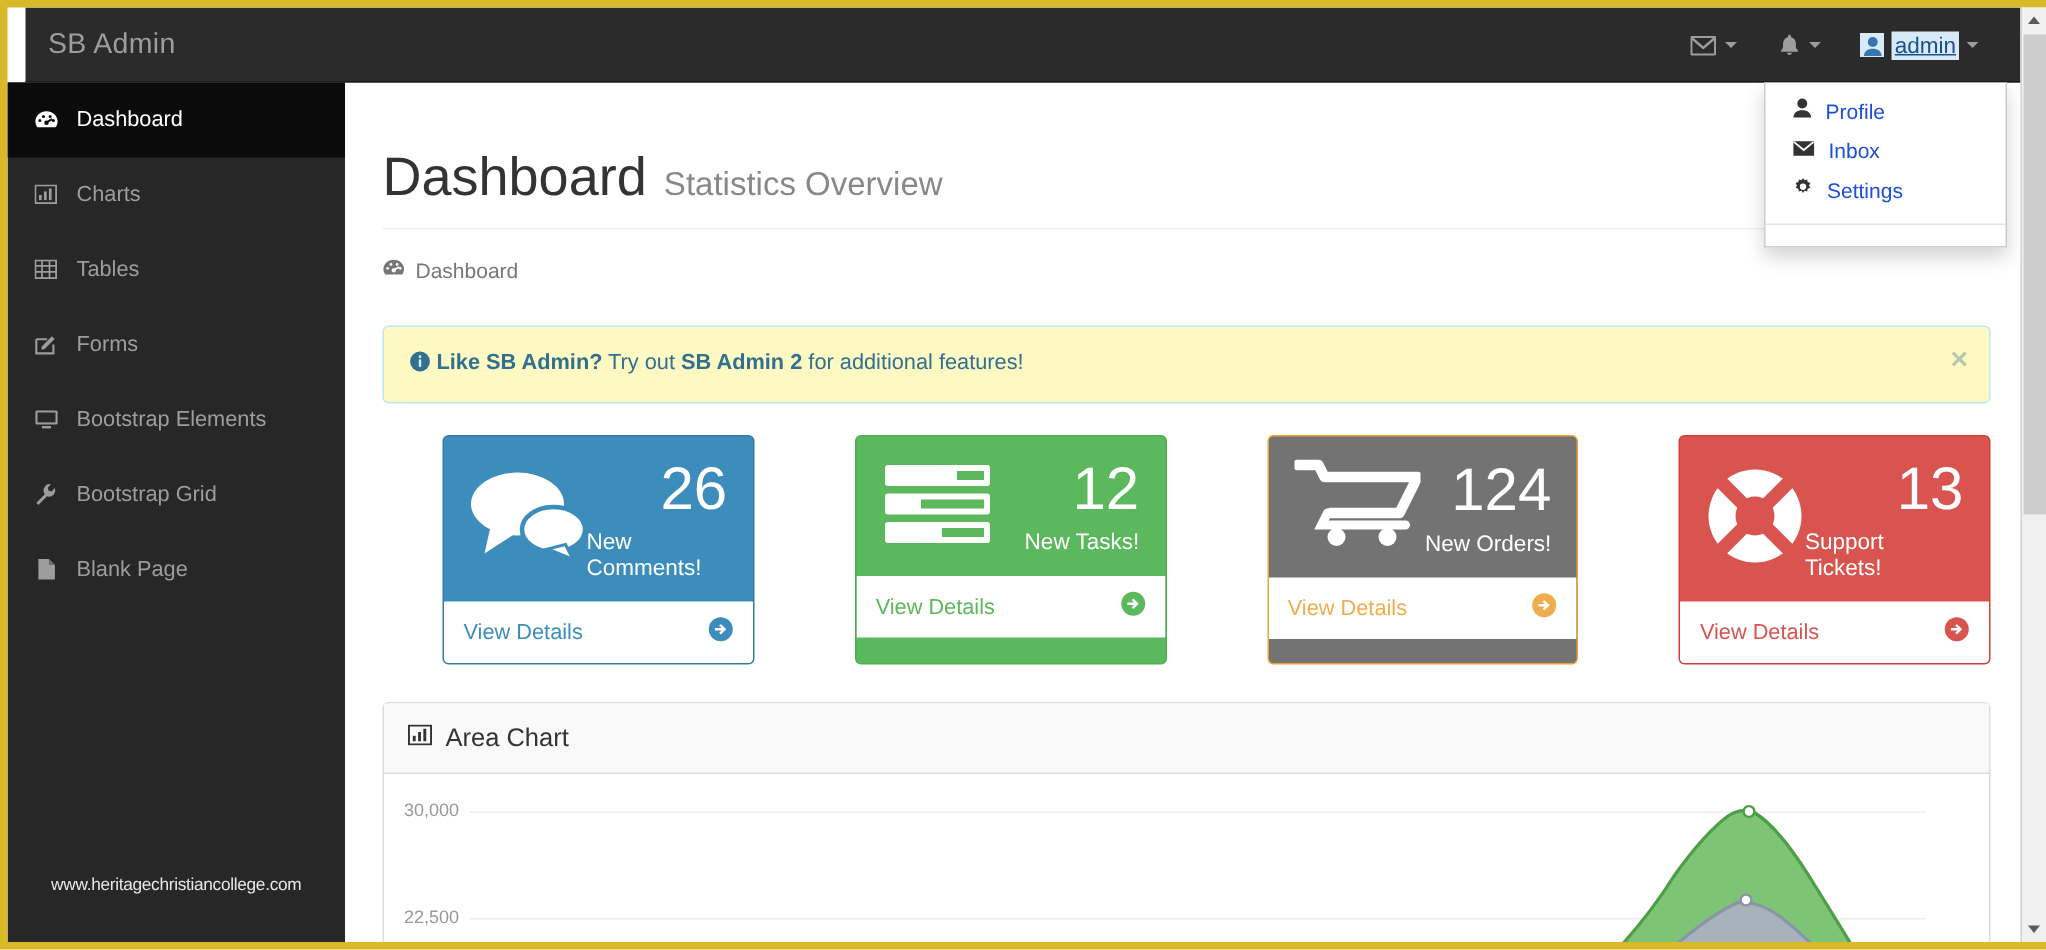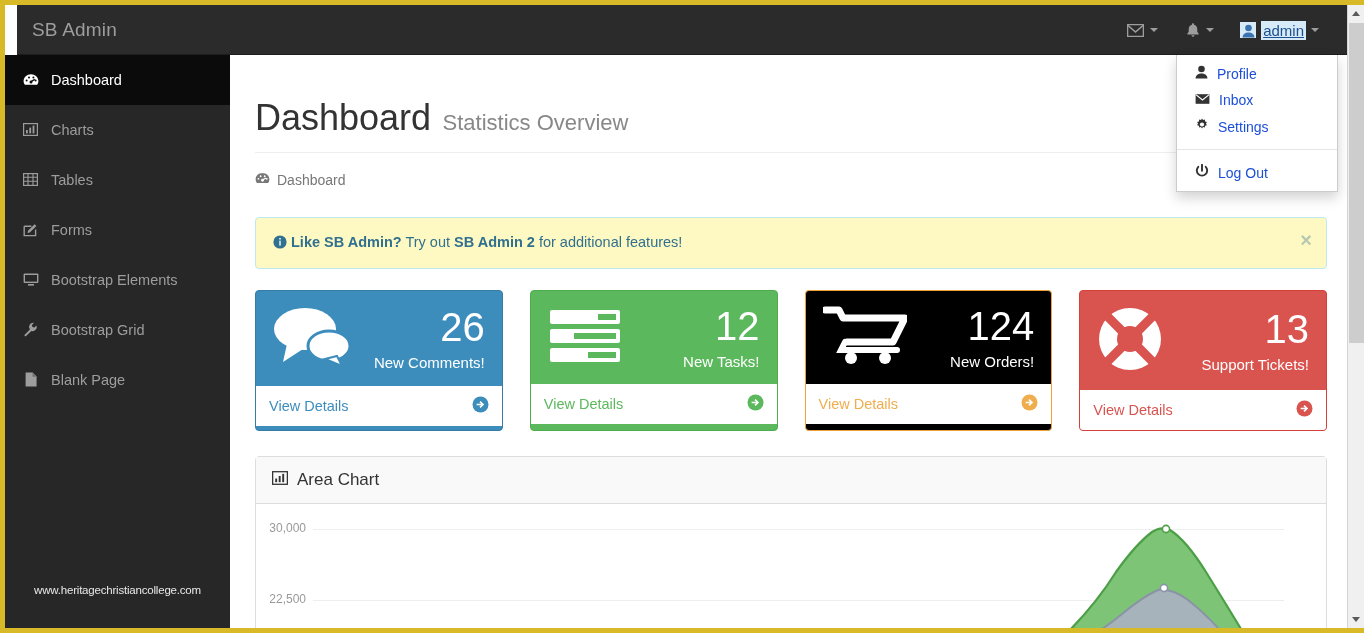--- a/index.html
+++ b/index.html
@@ -156,38 +156,39 @@
   #panels {
     display: flex; gap: 27px;
     margin: 21px 0 0 25px;
     width: 1072px;
   }
   .panel {
     flex: 1;
     border-radius: 4px;
     overflow: hidden;
     border: 1px solid transparent;
+    margin-left: 40px;
   }
   .panel-body {
     display: flex; align-items: center; justify-content: space-between;
     padding: 15px 17px 14px 17px;
     color: #fff;
   }
   .panel-num { font-size: 40px; line-height: 1; text-align: right; }
   .panel-label { font-size: 15px; text-align: left; margin-top: 7px; }
   .panel-footer {
     background: #ffffff;
     display: flex; align-items: center; justify-content: space-between;
     padding: 10px 13px;
     font-size: 14.5px;
     cursor: pointer;
   }
   .panel-blue   { background: #3c8dbc; border-color: #357ca5; }
   .panel-green  { background: #5cb85c; border-color: #4cae4c; }
-  .panel-yellow { background: #000000; border-color: #eea236; }
+  .panel-yellow { background: #737373; border-color: #eea236; }
   .panel-red    { background: #d9534f; border-color: #d43f3a; }
   .ft-blue   { color: #3c8dbc; }
   .ft-green  { color: #5cb85c; }
   .ft-yellow { color: #f0ad4e; }
   .ft-red    { color: #d9534f; }
 
   
   #chart-panel {
     margin: 25px 0 0 25px;
     width: 1072px;
@@ -316,29 +317,20 @@
       <div class="dd-item">
         <span>
           <svg width="14" height="14" viewBox="0 0 14 14">
             <path d="M7 0.6l1 1.5 1.8-.5.3 1.8 1.8.6-.9 1.6.9 1.6-1.8.6-.3 1.8-1.8-.5-1 1.5-1-1.5-1.8.5-.3-1.8-1.8-.6.9-1.6-.9-1.6 1.8-.6.3-1.8 1.8.5z" fill="#333"></path>
             <circle cx="7" cy="6.5" r="2.1" fill="#fff"></circle>
           </svg>
         </span>
         <span>Settings</span>
       </div>
       <div class="dd-divider"></div>
-      <div class="dd-item">
-        <span>
-          <svg width="14" height="14" viewBox="0 0 14 14">
-            <path d="M7 0.8v6" fill="none" stroke="#333" stroke-width="1.9" stroke-linecap="round"></path>
-            <path d="M3.3 2.8a5.2 5.2 0 1 0 7.4 0" fill="none" stroke="#333" stroke-width="1.9" stroke-linecap="round"></path>
-          </svg>
-        </span>
-        <span>Log Out</span>
-      </div>
     </div>
 
     <div id="sidebar">
       <a class="side-item active">
         <span class="side-ico">
           <svg width="16" height="14" viewBox="0 0 16 14">
             <path d="M8 1.2C3.9 1.2.6 4.2.6 8c0 1.4.5 2.7 1.3 3.8h12.2c.8-1.1 1.3-2.4 1.3-3.8 0-3.8-3.3-6.8-7.4-6.8z" fill="#fff"></path>
             <circle cx="3.6" cy="7.4" r="1" fill="#0b0b0b"></circle>
             <circle cx="6" cy="4.6" r="1" fill="#0b0b0b"></circle>
             <circle cx="10.4" cy="4.6" r="1" fill="#0b0b0b"></circle>

